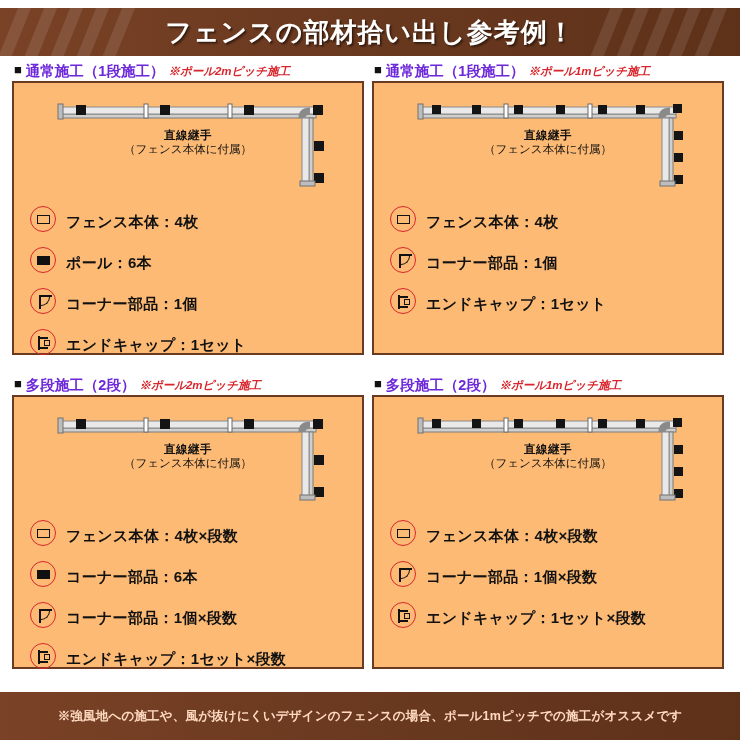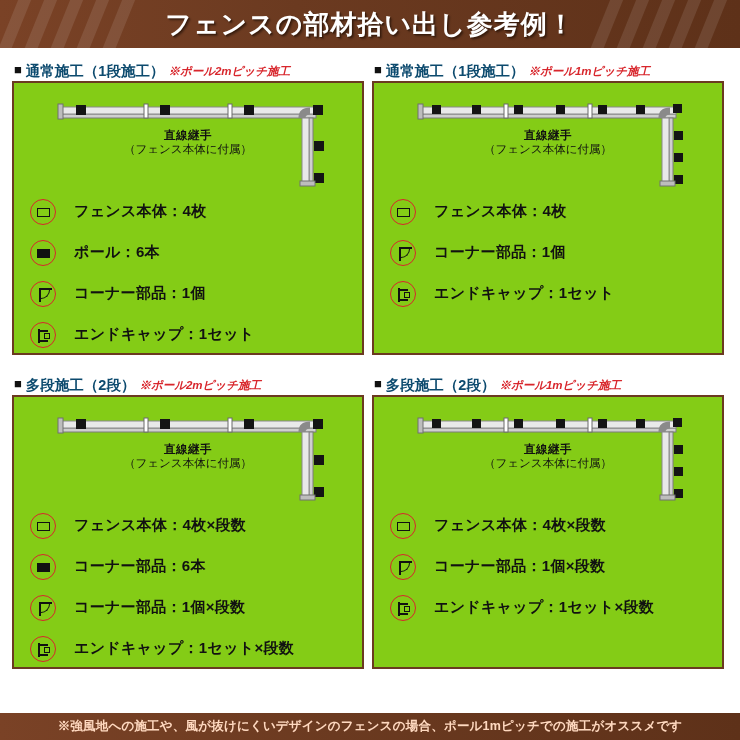--- a/index.html
+++ b/index.html
@@ -11,21 +11,21 @@
     overflow:hidden;
   }
   .page {
     position:relative;
     width:740px; height:740px;
     background:#ffffff;
   }
   
   .banner {
     position:absolute;
-    left:0; top:0; width:740px; height:48px;
+    left:0; top:8px; width:740px; height:48px;
     background:#6b3a20;
     background:linear-gradient(90deg,#7a4226 0%,#6b3a20 40%,#5e3119 100%);
     overflow:hidden;
   }
   .banner-stripes {
     position:absolute; left:0; top:0; width:740px; height:48px;
   }
   .banner-stripes i {
     position:absolute; top:-10px; width:13px; height:70px;
     background:rgba(255,255,255,0.10);
@@ -61,33 +61,33 @@
     gap:4px;
     height:22px;
     padding-left:2px;
     white-space:nowrap;
   }
   .cell-head .sq {
     font-size:13px; color:#111; line-height:1;
     transform:translateY(-2px);
   }
   .cell-head .title {
-    font-size:14.5px; font-weight:bold; color:#0c4a6e; line-height:1;
+    font-size:14.5px; font-weight:bold; color:#6d28d9; line-height:1;
   }
   .cell-head .note {
     font-size:11.5px; font-weight:bold; color:#d8262c; line-height:1;
     transform:translateY(-1px);
     font-style:italic;
   }
 
   .panel {
     position:relative;
     width:352px; height:274px;
     border:2px solid #6b3a20;
-    background:#84cc16;
+    background:#fdba74;
     margin-top:3px;
   }
 
   
   .diagram {
     position:relative;
     width:100%; height:108px;
   }
   .diagram svg { position:absolute; left:0; top:0; }
   .dlabel {
@@ -102,23 +102,23 @@
   .dlabel .l2 { }
 
   
   .legend {
     position:absolute;
     left:0; top:108px; width:100%;
     padding:0 16px;
   }
   .lrow {
     display:flex;
-    align-items:center;
+    align-items:flex-end;
     height:41px;
-    gap:18px;
+    gap:10px;
   }
   .lrow .ic {
     width:26px; height:26px;
     border:1.4px solid #d8262c;
     border-radius:50%;
     position:relative;
     flex:0 0 auto;
   }
   .lrow .lbl {
     font-size:15px;
@@ -159,21 +159,21 @@
     position:absolute; left:9px; top:17px; width:8px; height:2px; background:#111;
   }
   .ic .g-cap-box {
     position:absolute; left:13px; top:10px; width:6px; height:6px;
     border:1.4px solid #111;
   }
 
   
   .footer {
     position:absolute;
-    left:0; bottom:0; width:740px; height:27px;
+    left:0; bottom:0; width:740px; height:48px;
     background:#6b3a20;
     background:linear-gradient(90deg,#7a4226 0%,#6b3a20 45%,#5e3119 100%);
     display:flex; align-items:center; justify-content:center;
     overflow:hidden;
   }
   .footer-text {
     font-size:12.5px;
     font-weight:bold;
     color:#ffd9c0;
     letter-spacing:0.2px;

